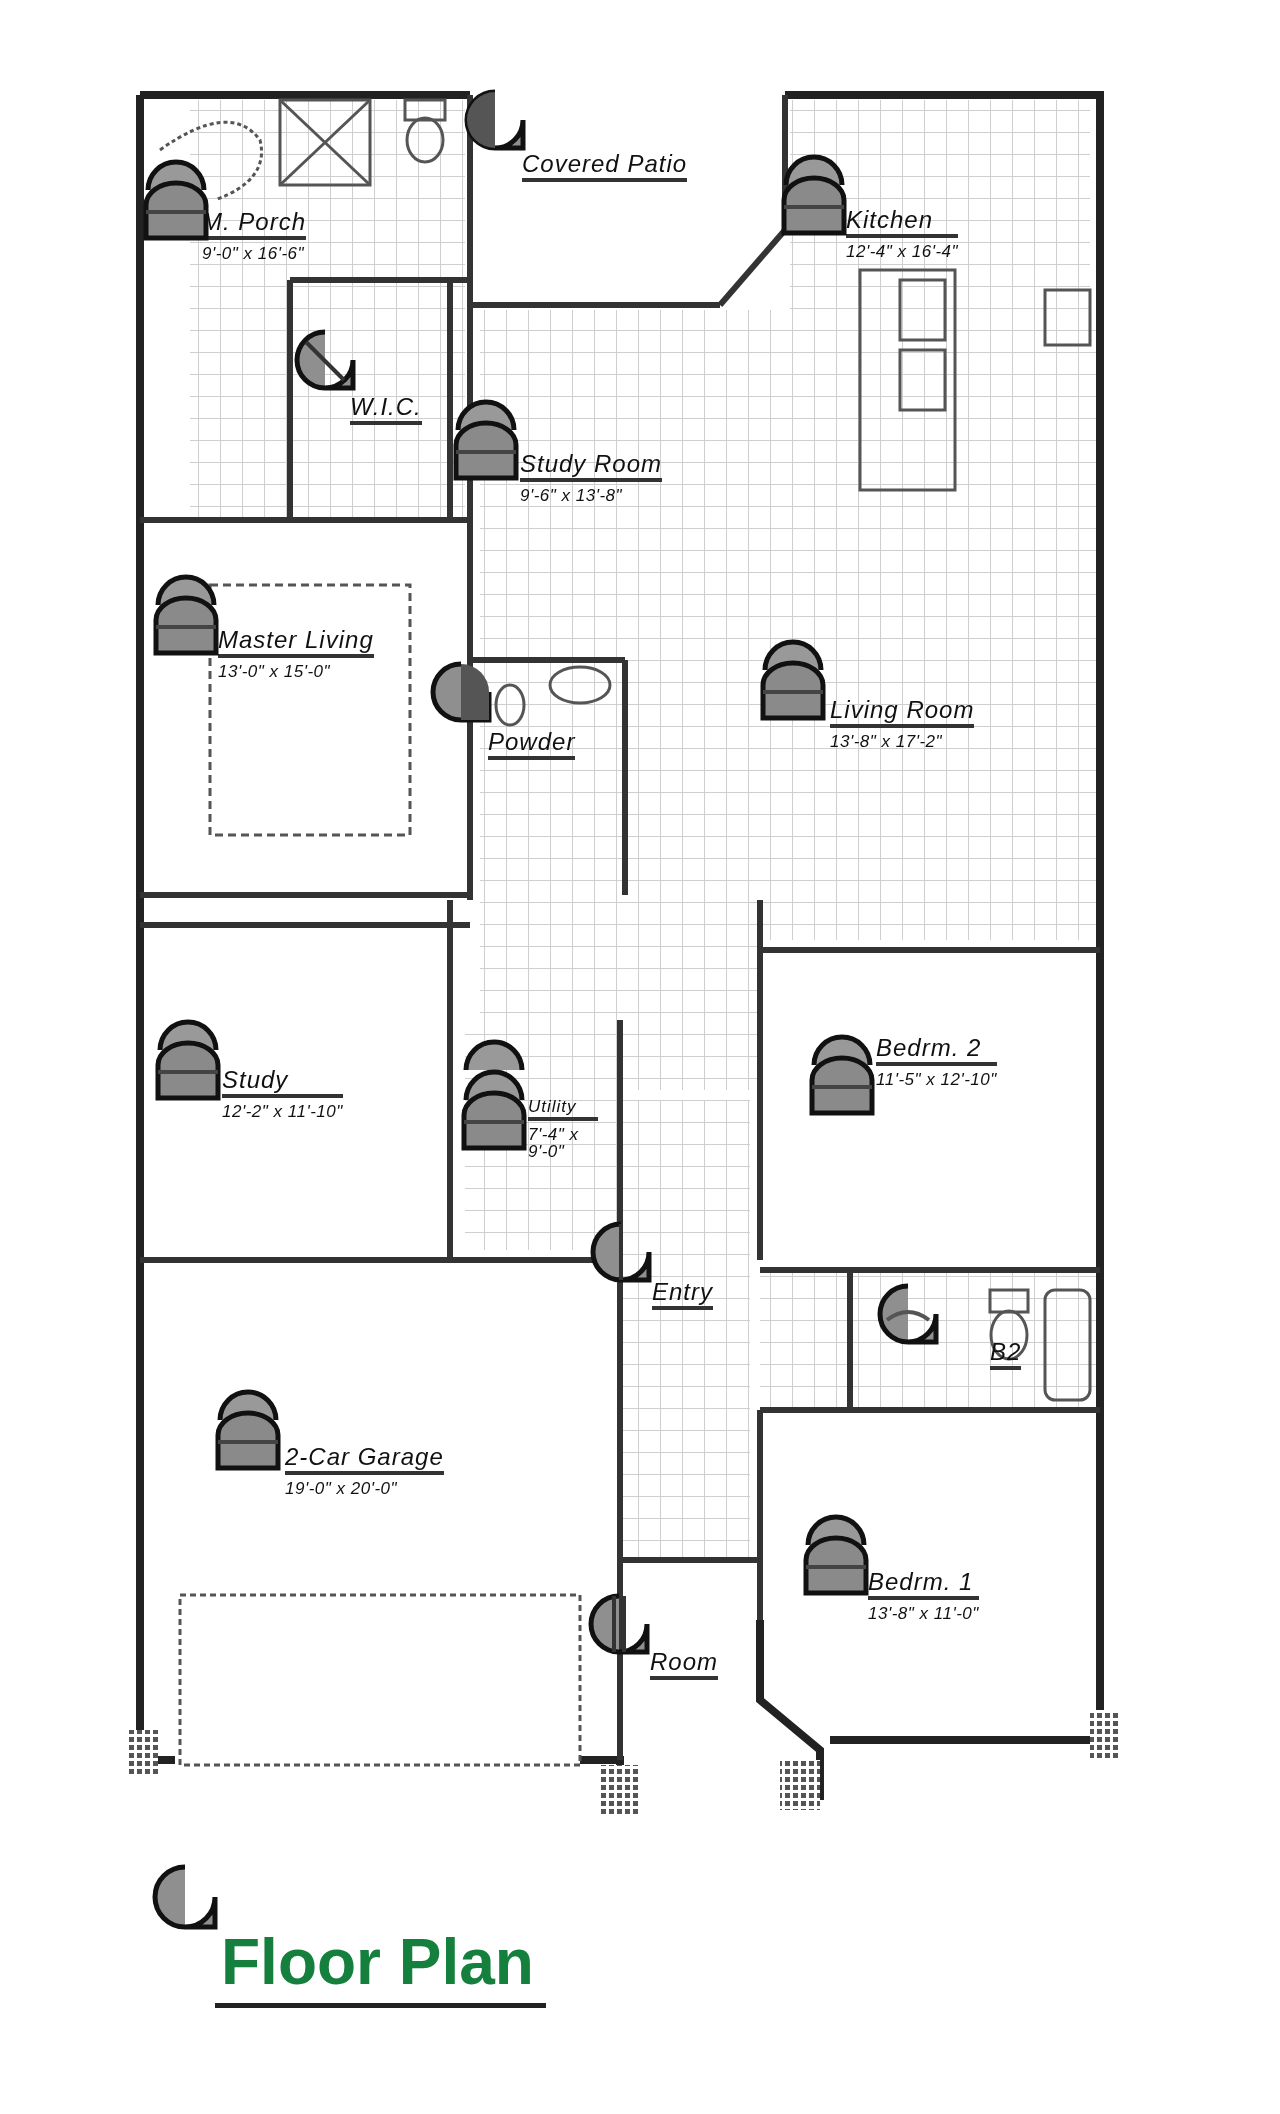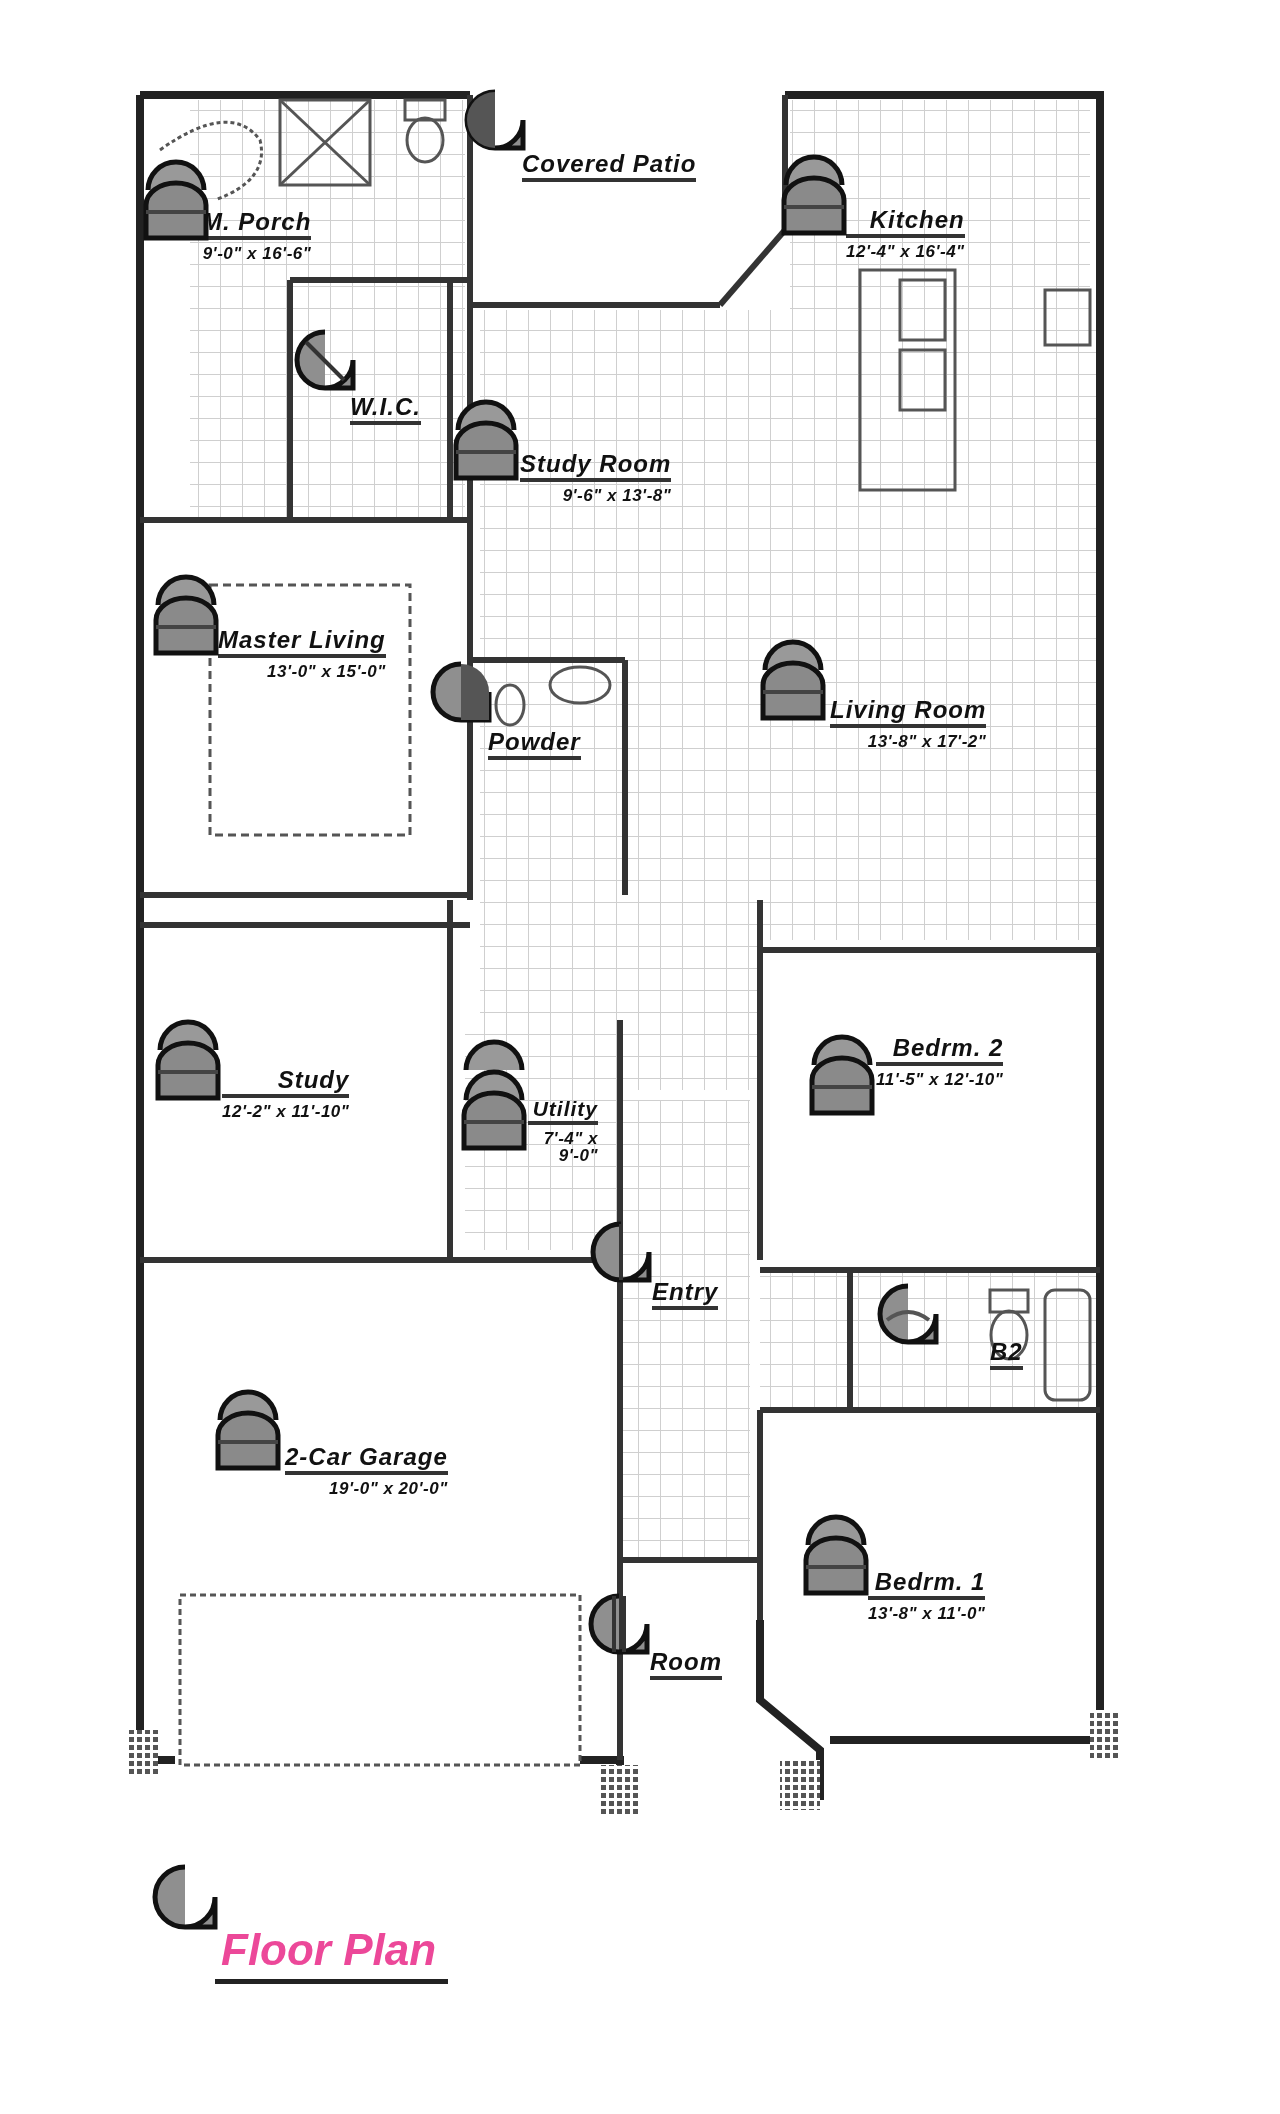--- a/index.html
+++ b/index.html
@@ -1,26 +1,26 @@
 <!DOCTYPE html>
 <html><head>
 <meta charset="utf-8">
 <style>
   html, body { margin: 0; padding: 0; background: #ffffff; }
   body { width: 1280px; height: 2114px; position: relative; overflow: hidden;
          font-family: "Liberation Sans", sans-serif; }
   #plan { position: absolute; left: 0; top: 0; width: 1280px; height: 2114px; }
   .room-label { position: absolute; font-family: "Liberation Sans", sans-serif;
-                font-style: italic; font-weight: bold; color: #111; line-height: 1;
-                white-space: nowrap; text-align: right; }
+                font-style: italic; font-weight: normal; color: #111; line-height: 1;
+                white-space: nowrap; }
   .room-name { display: block; font-size: 24px; letter-spacing: 1px;
                border-bottom: 4px solid #333; padding-bottom: 2px; }
   .room-dims { display: block; font-size: 17px; margin-top: 5px; letter-spacing: 0.5px; }
-  .title-label { position: absolute; left: 215px; top: 1925px; font-style: italic;
-                 font-weight: bold; font-size: 44px; color: #ec4899;
+  .title-label { position: absolute; left: 215px; top: 1925px; 
+                 font-weight: bold; font-size: 64px; color: #15803d;
                  border-bottom: 5px solid #222; padding: 0 12px 4px 6px; }
   .icon { position: absolute; }
 </style>
 </head>
 <body>
 
 <svg id="plan" viewBox="0 0 1280 2114" xmlns="http://www.w3.org/2000/svg">
   <defs>
     <pattern id="tile" width="22" height="22" patternUnits="userSpaceOnUse">
       <path d="M22 0 L0 0 0 22" fill="none" stroke="#cfcfcf" stroke-width="2"></path>
@@ -133,21 +133,21 @@
 </div>
 <div class="room-label" style="left:830px;top:698px;">
   <span class="room-name">Living Room</span>
   <span class="room-dims">13'-8" x 17'-2"</span>
 </div>
 <div class="room-label" style="left:222px;top:1068px;">
   <span class="room-name">Study</span>
   <span class="room-dims">12'-2" x 11'-10"</span>
 </div>
 <div class="room-label" style="left:528px;top:1098px;">
-  <span class="room-name" style="font-size:21px;">Utility</span>
+  <span class="room-name" style="font-size:17px;">Utility</span>
   <span class="room-dims" style="white-space:normal;width:70px;">7'-4" x 9'-0"</span>
 </div>
 <div class="room-label" style="left:876px;top:1036px;">
   <span class="room-name">Bedrm. 2</span>
   <span class="room-dims">11'-5" x 12'-10"</span>
 </div>
 <div class="room-label" style="left:652px;top:1280px;">
   <span class="room-name">Entry</span>
 </div>
 <div class="room-label" style="left:990px;top:1340px;">

